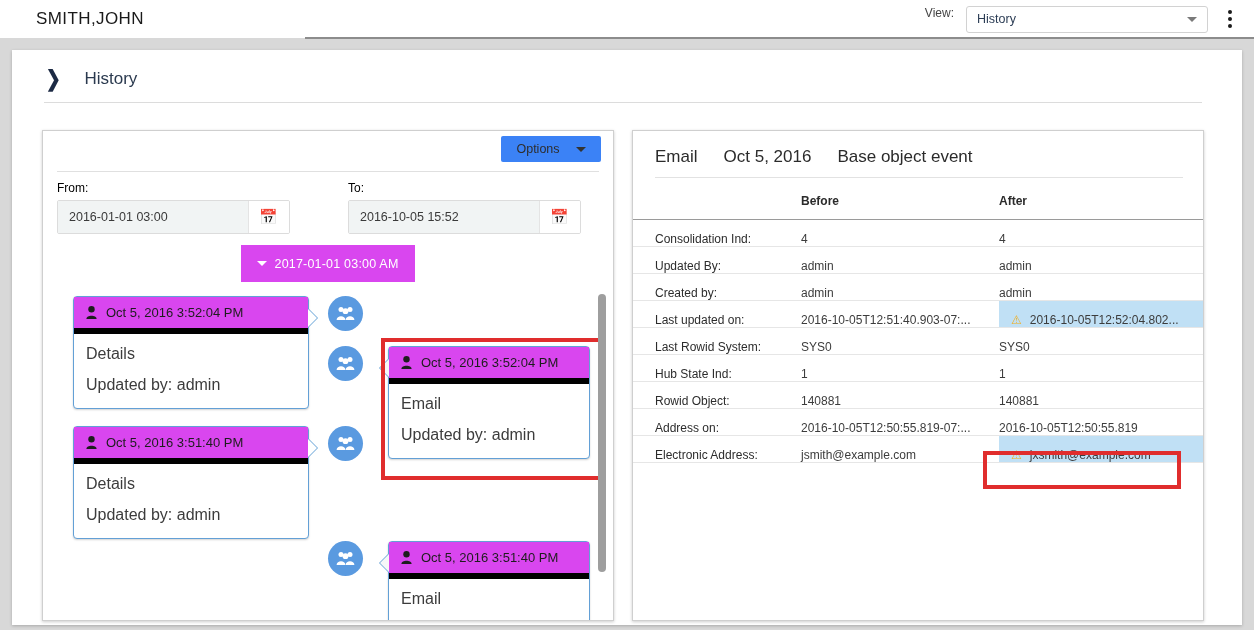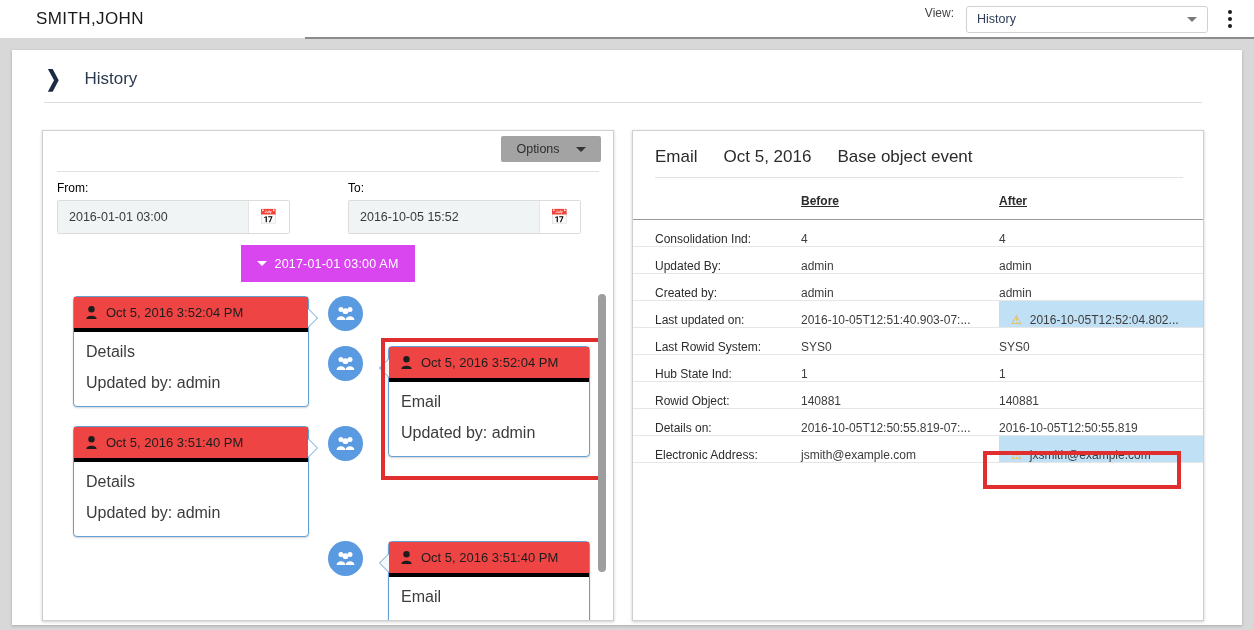--- a/index.html
+++ b/index.html
@@ -100,21 +100,21 @@
     box-shadow: 0 1px 3px rgba(0,0,0,.20);
   }
   #left-panel  { left: 30px;  width: 572px; height: 491px; overflow: hidden; }
   #right-panel { left: 620px; width: 572px; height: 491px; }
 
   
   .options-row { height: 40px; position: relative; }
   .options-btn {
     position: absolute; right: 12px; top: 5px;
     width: 100px; height: 26px;
-    background: #a3a3a3; border: none; border-radius: 2px;
+    background: #3b82f6; border: none; border-radius: 2px;
     font-size: 12.5px; color: #2e2e2e;
     font-family: "Liberation Sans", sans-serif;
     display: flex; align-items: center; justify-content: center; gap: 16px;
     cursor: pointer;
   }
   .options-btn .caret {
     width:0;height:0;border-left:5px solid transparent;border-right:5px solid transparent;border-top:5px solid #333;
   }
   .opt-rule { margin: 0 14px; height: 1px; background: #e0e0e0; }
 
@@ -160,22 +160,22 @@
   .tl-item { position: absolute; }
 
   
   .bubble {
     border: 1px solid #63a0d6; border-radius: 4px;
     background: #ffffff;
     box-shadow: 0 1px 2px rgba(0,0,0,.18);
     position: relative;
   }
   .bubble .b-head {
-    background: #ef4444;
-    border-bottom: 4px solid #000000;
+    background: #d946ef;
+    border-bottom: 6px solid #000000;
     padding: 9px 12px 8px 12px;
     font-size: 13px; color: #3c3c3c;
     display: flex; gap: 9px; align-items: flex-start;
   }
   .bubble .b-head .person { font-size: 13px; color: #1d1d1d; line-height: 1.1; }
   .bubble .b-body { padding: 11px 12px 14px 12px; }
   .bubble .b-body div { font-size: 16px; color: #3c3c3c; margin-bottom: 13px; }
   .bubble .b-body div:last-child { margin-bottom: 0; }
 
   
@@ -229,21 +229,20 @@
     display: flex; gap: 26px;
     padding: 16px 0 0 22px;
     font-size: 17px; color: #2b2b2b; font-weight: 400;
   }
   .rp-rule { margin: 10px 20px 0 22px; height: 1px; background: #e2e2e2; }
 
   table.cmp { width: 100%; border-collapse: collapse; margin-top: 2px; }
   table.cmp th {
     text-align: left; font-size: 12px; color: #2b2b2b; font-weight: 700;
     padding: 14px 0 11px 0;
-    text-decoration: underline;
   }
   table.cmp thead tr { border-bottom: 1px solid #9a9a9a; }
   table.cmp td {
     font-size: 12px; color: #3c3c3c;
     padding: 12px 0 0 0;
     border-bottom: 1px solid #e6e6e6;
     vertical-align: middle;
   }
   table.cmp .c-label { padding-left: 22px; width: 168px; color:#2c2c2c; }
   table.cmp .c-before { width: 198px; }
@@ -477,21 +476,21 @@
             <td class="c-label">Hub State Ind:</td>
             <td class="c-before">1</td>
             <td class="c-after">1</td>
           </tr>
           <tr>
             <td class="c-label">Rowid Object:</td>
             <td class="c-before">140881</td>
             <td class="c-after">140881</td>
           </tr>
           <tr>
-            <td class="c-label">Details on:</td>
+            <td class="c-label">Address on:</td>
             <td class="c-before">2016-10-05T12:50:55.819-07:...</td>
             <td class="c-after">2016-10-05T12:50:55.819</td>
           </tr>
           <tr>
             <td class="c-label">Electronic Address:</td>
             <td class="c-before">jsmith@example.com</td>
             <td class="c-after hl">
               <span class="cellwrap">
                 <span class="warn pad-l">⚠</span>
                 <span>jxsmith@example.com</span>

